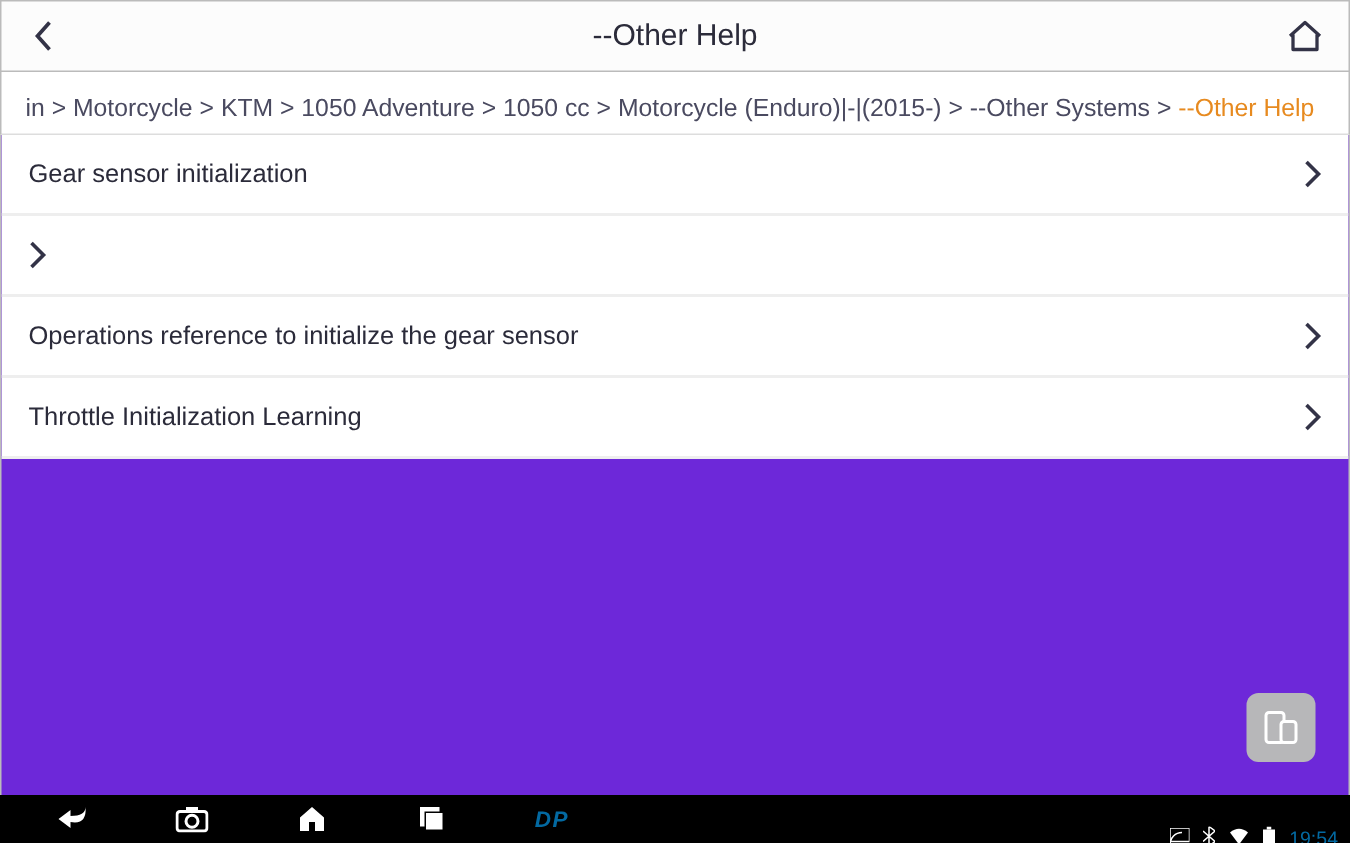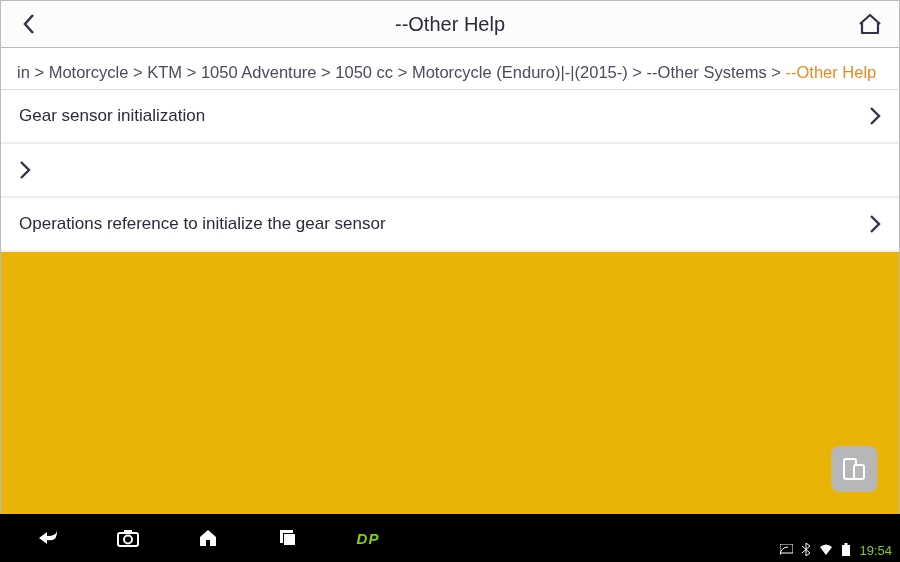--- a/index.html
+++ b/index.html
@@ -30,21 +30,21 @@
     font-size: 16.5px;
     color: #4a4a60;
     line-height: 1.3;
     border-bottom: 1px solid #ddd;
   }
   .breadcrumb-bar .sep { color:#4a4a60; }
   .breadcrumb-bar .crumb-last { color: #e78a1f; }
 
   .list {
     flex: 1;
-    background: #eab308;
+    background: #6d28d9;
     border-left:1px solid #bbb; border-right:1px solid #bbb;
     overflow:hidden;
     position:relative;
   }
   .list-item {
     background:#fff;
     height: 54px;
     display:flex;
     align-items:center;
     justify-content:space-between;
@@ -61,25 +61,25 @@
     right: 22px;
     bottom: 22px;
     width: 46px; height:46px;
     background:#b7b7b9;
     border-radius:8px;
     display:flex; align-items:center; justify-content:center;
     cursor:pointer;
   }
 
   .nav-bar {
-    height: 48px;
+    height: 32px;
     background: #000;
     display:flex;
     align-items:center;
-    color:#84cc16;
+    color:#0369a1;
     padding: 0 8px;
     font-size: 13px;
   }
   .nav-left { display:flex; gap: 0; align-items:center; }
   .nav-ico { width: 80px; display:flex; align-items:center; justify-content:center; height:32px; cursor:pointer; }
   .nav-txt { font-weight:bold; font-style:italic; letter-spacing:1px; font-size:15px; }
   .nav-right { margin-left:auto; display:flex; gap:6px; font-size:13px;margin-top:24px; }
   .status-ico { width:14px; height:14px; display:inline-flex; align-items:center; justify-content:center; }
 
   svg { display:block; }
@@ -123,20 +123,28 @@
       </span>
   </div>
   <div class="list-item">
     <span>Operations reference to initialize the gear sensor</span>
     <span class="chev">
         <svg width="12" height="20" viewBox="0 0 12 20">
           <polyline points="2,2 10,10 2,18" fill="none" stroke="#333347" stroke-width="2.4"></polyline>
         </svg>
       </span>
   </div>
+  <div class="list-item">
+    <span>Throttle Initialization Learning</span>
+    <span class="chev">
+        <svg width="12" height="20" viewBox="0 0 12 20">
+          <polyline points="2,2 10,10 2,18" fill="none" stroke="#333347" stroke-width="2.4"></polyline>
+        </svg>
+      </span>
+  </div>
 
   <div class="float-btn">
     <svg width="26" height="26" viewBox="0 0 26 26">
       <rect x="3" y="3" width="12" height="20" rx="2" fill="none" stroke="#fff" stroke-width="2"></rect>
       <rect x="13" y="9" width="10" height="14" rx="2" fill="#b7b7b9" stroke="#fff" stroke-width="2"></rect>
     </svg>
   </div>
 </div>
 
 <div class="nav-bar">

